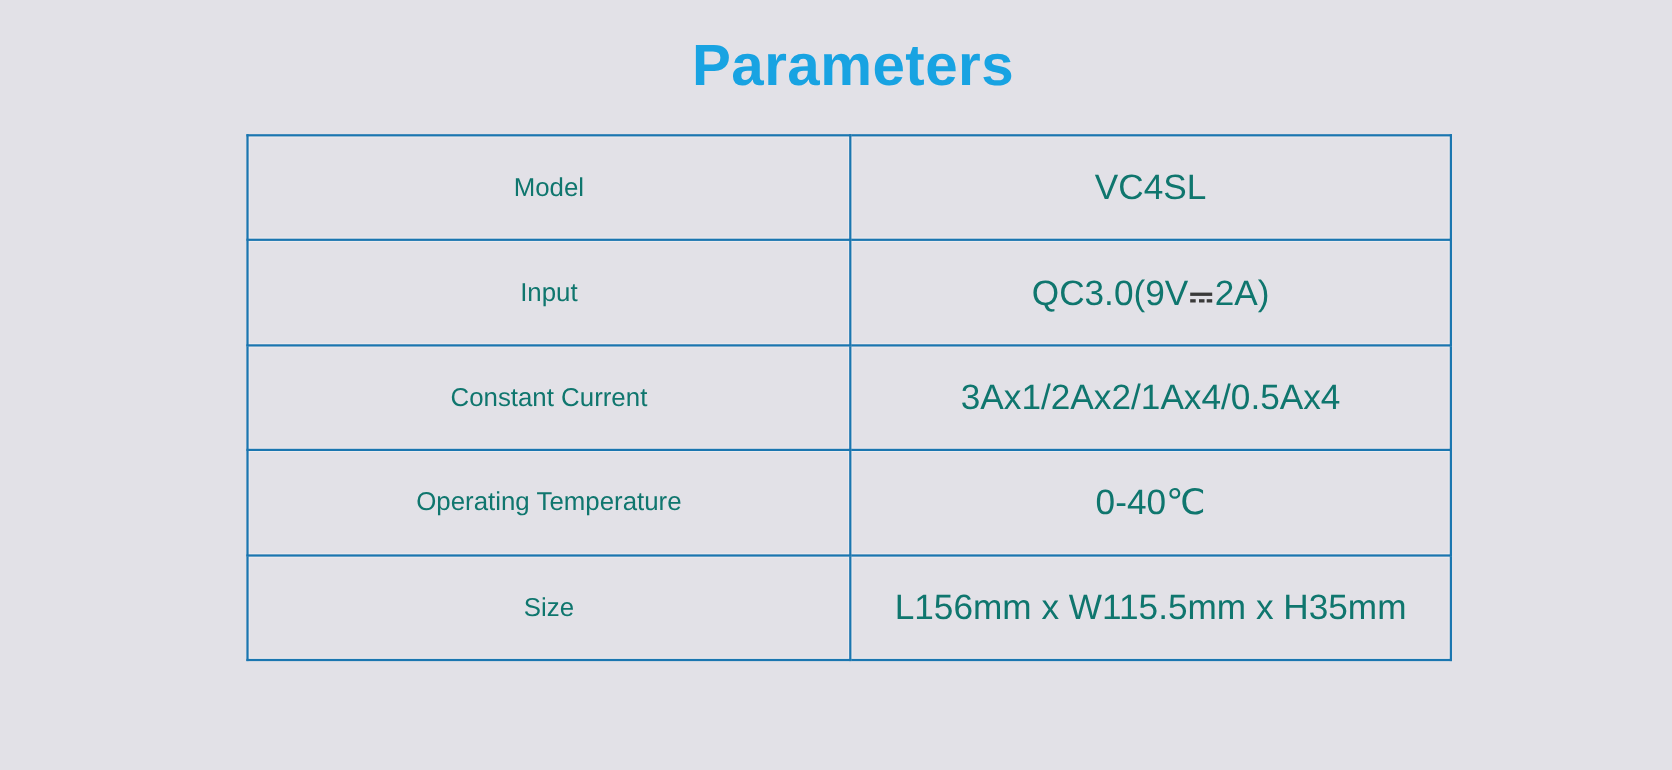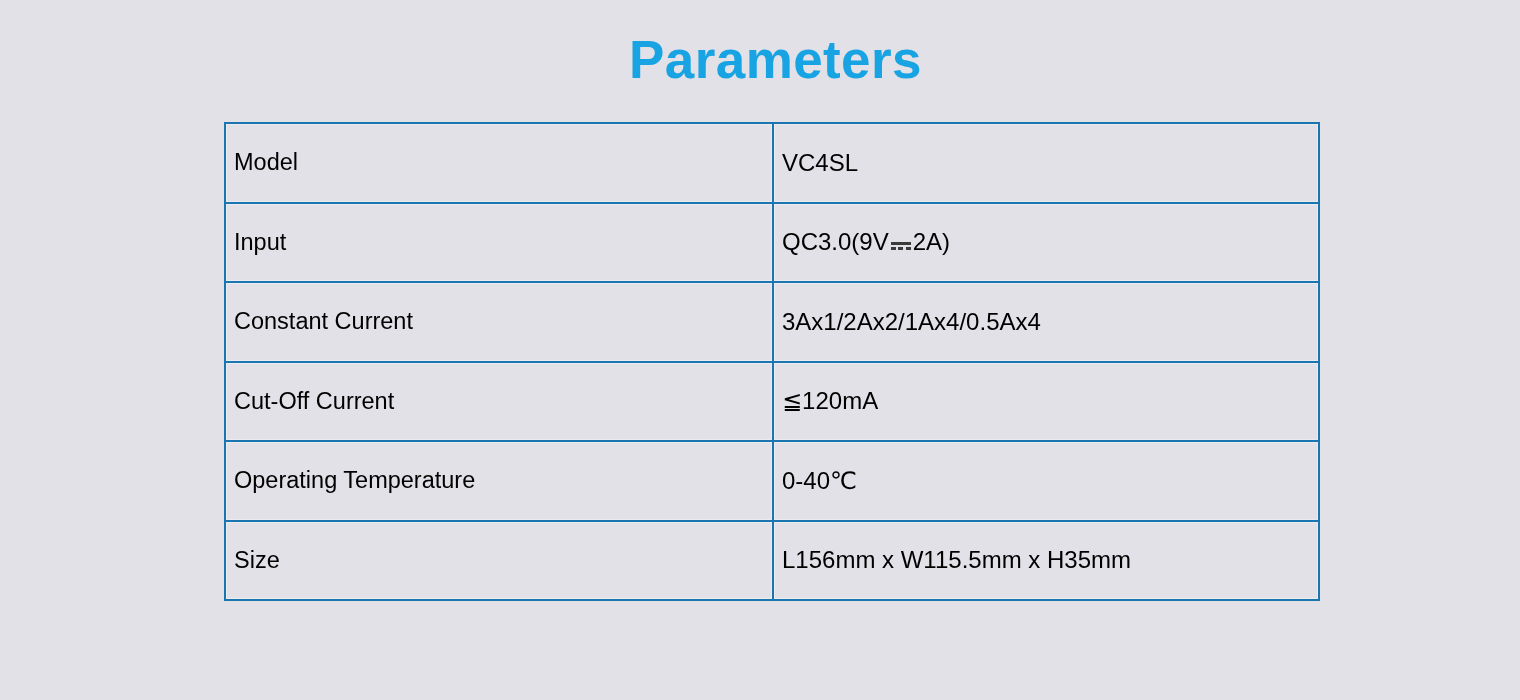--- a/index.html
+++ b/index.html
@@ -49,34 +49,34 @@
     background: #e2e1e7;
   }
 
   #spec-table col.c-label { width: 548px; }
   #spec-table col.c-value { width: 546px; }
 
   #spec-table tr { height: 59.875px; }
 
   #spec-table td {
     border: 2px solid #1a76b0;
-    text-align: left;
+    text-align: center;
     vertical-align: middle;
-    color: #000000;
+    color: #0f766e;
     font-size: 23.5px;
     font-weight: normal;
     line-height: 1.15;
     padding: 0 8px;
     white-space: nowrap;
     background: #e2e1e7;
     box-shadow: inset 0 0 0 1px rgba(255,255,255,0.34);
   }
 
   #spec-table td.value {
-    font-size: 24px;
+    font-size: 32px;
   }
 
   
   .dc-symbol {
     display: inline-block;
     position: relative;
     width: 20px;
     height: 0.95em;
     vertical-align: middle;
     margin: 0 2px;
@@ -122,24 +122,20 @@
         <td class="label">Input</td>
         <td class="value"><span>QC3.0(9V</span><span class="dc-symbol"><span class="dc-bar"></span><span class="dc-dash dc-d1"></span><span class="dc-dash dc-d2"></span><span class="dc-dash dc-d3"></span></span><span>2A)</span></td>
       </tr>
 
       <tr>
         <td class="label">Constant Current</td>
         <td class="value">3Ax1/2Ax2/1Ax4/0.5Ax4</td>
       </tr>
 
 
-      <tr>
-        <td class="label">Cut-Off Current</td>
-        <td class="value">≦120mA</td>
-      </tr>
 
       <tr>
         <td class="label">Operating Temperature</td>
         <td class="value">0-40℃</td>
       </tr>
 
       <tr>
         <td class="label">Size</td>
         <td class="value">L156mm x W115.5mm x H35mm</td>
       </tr>

